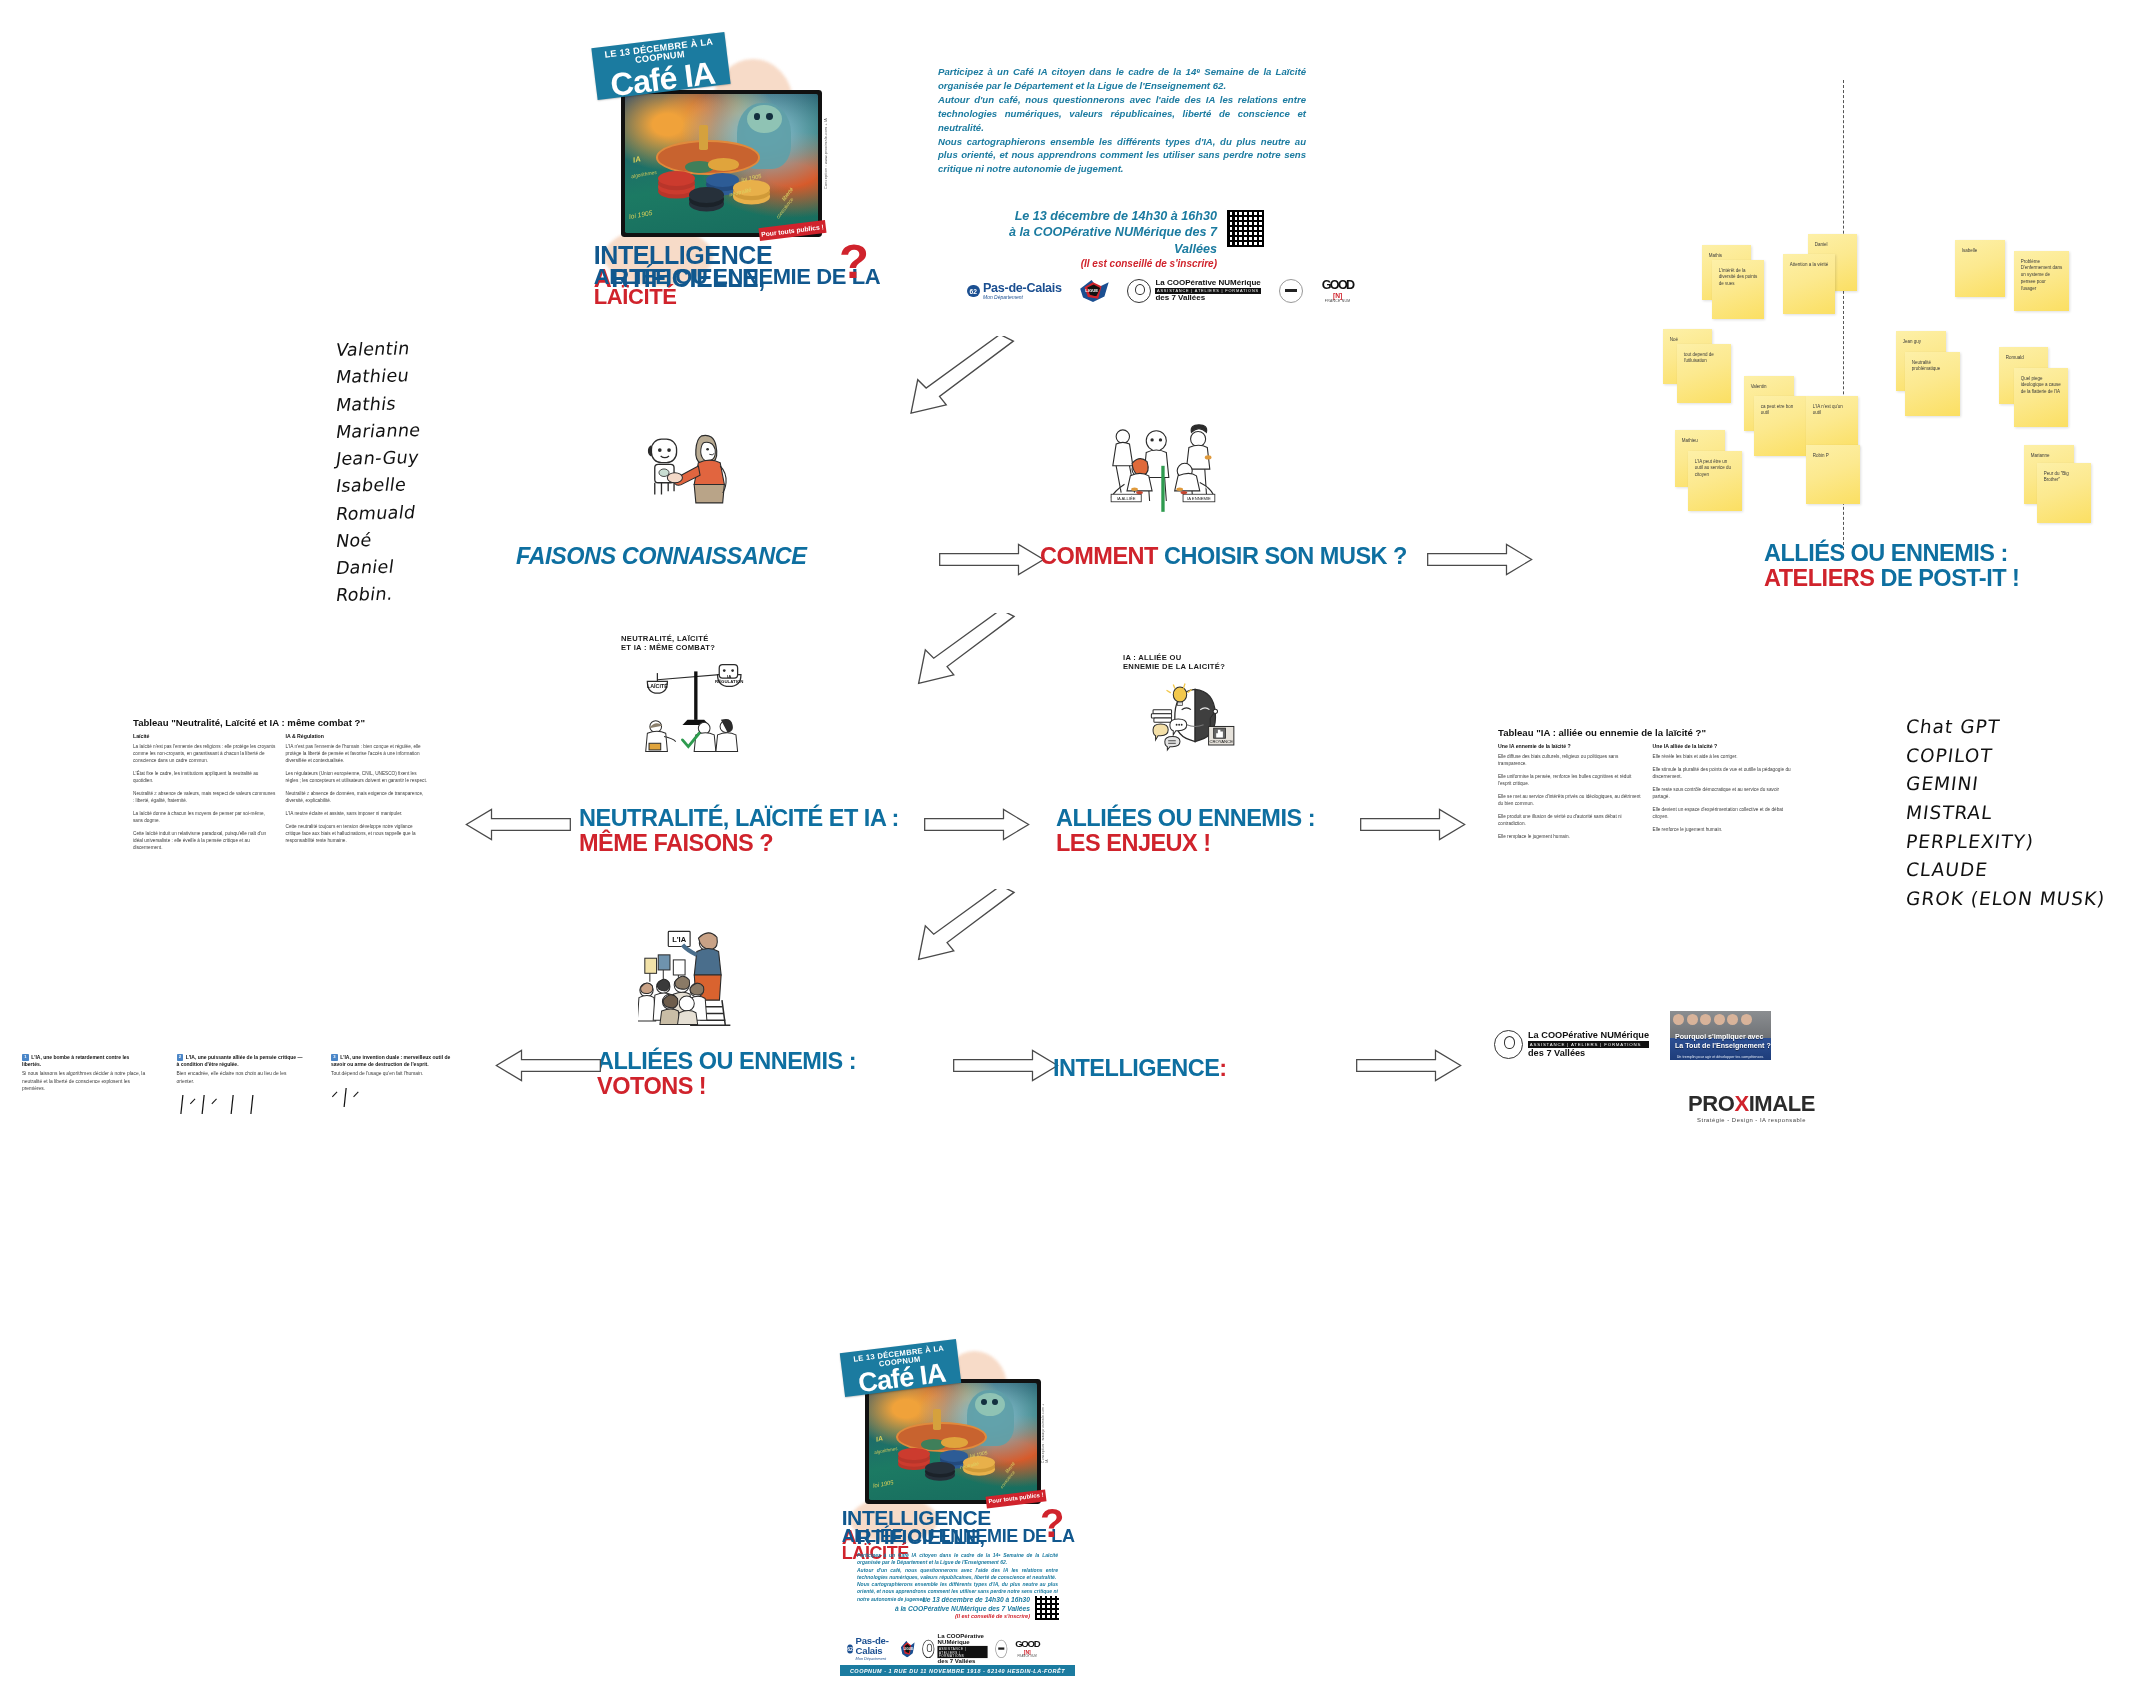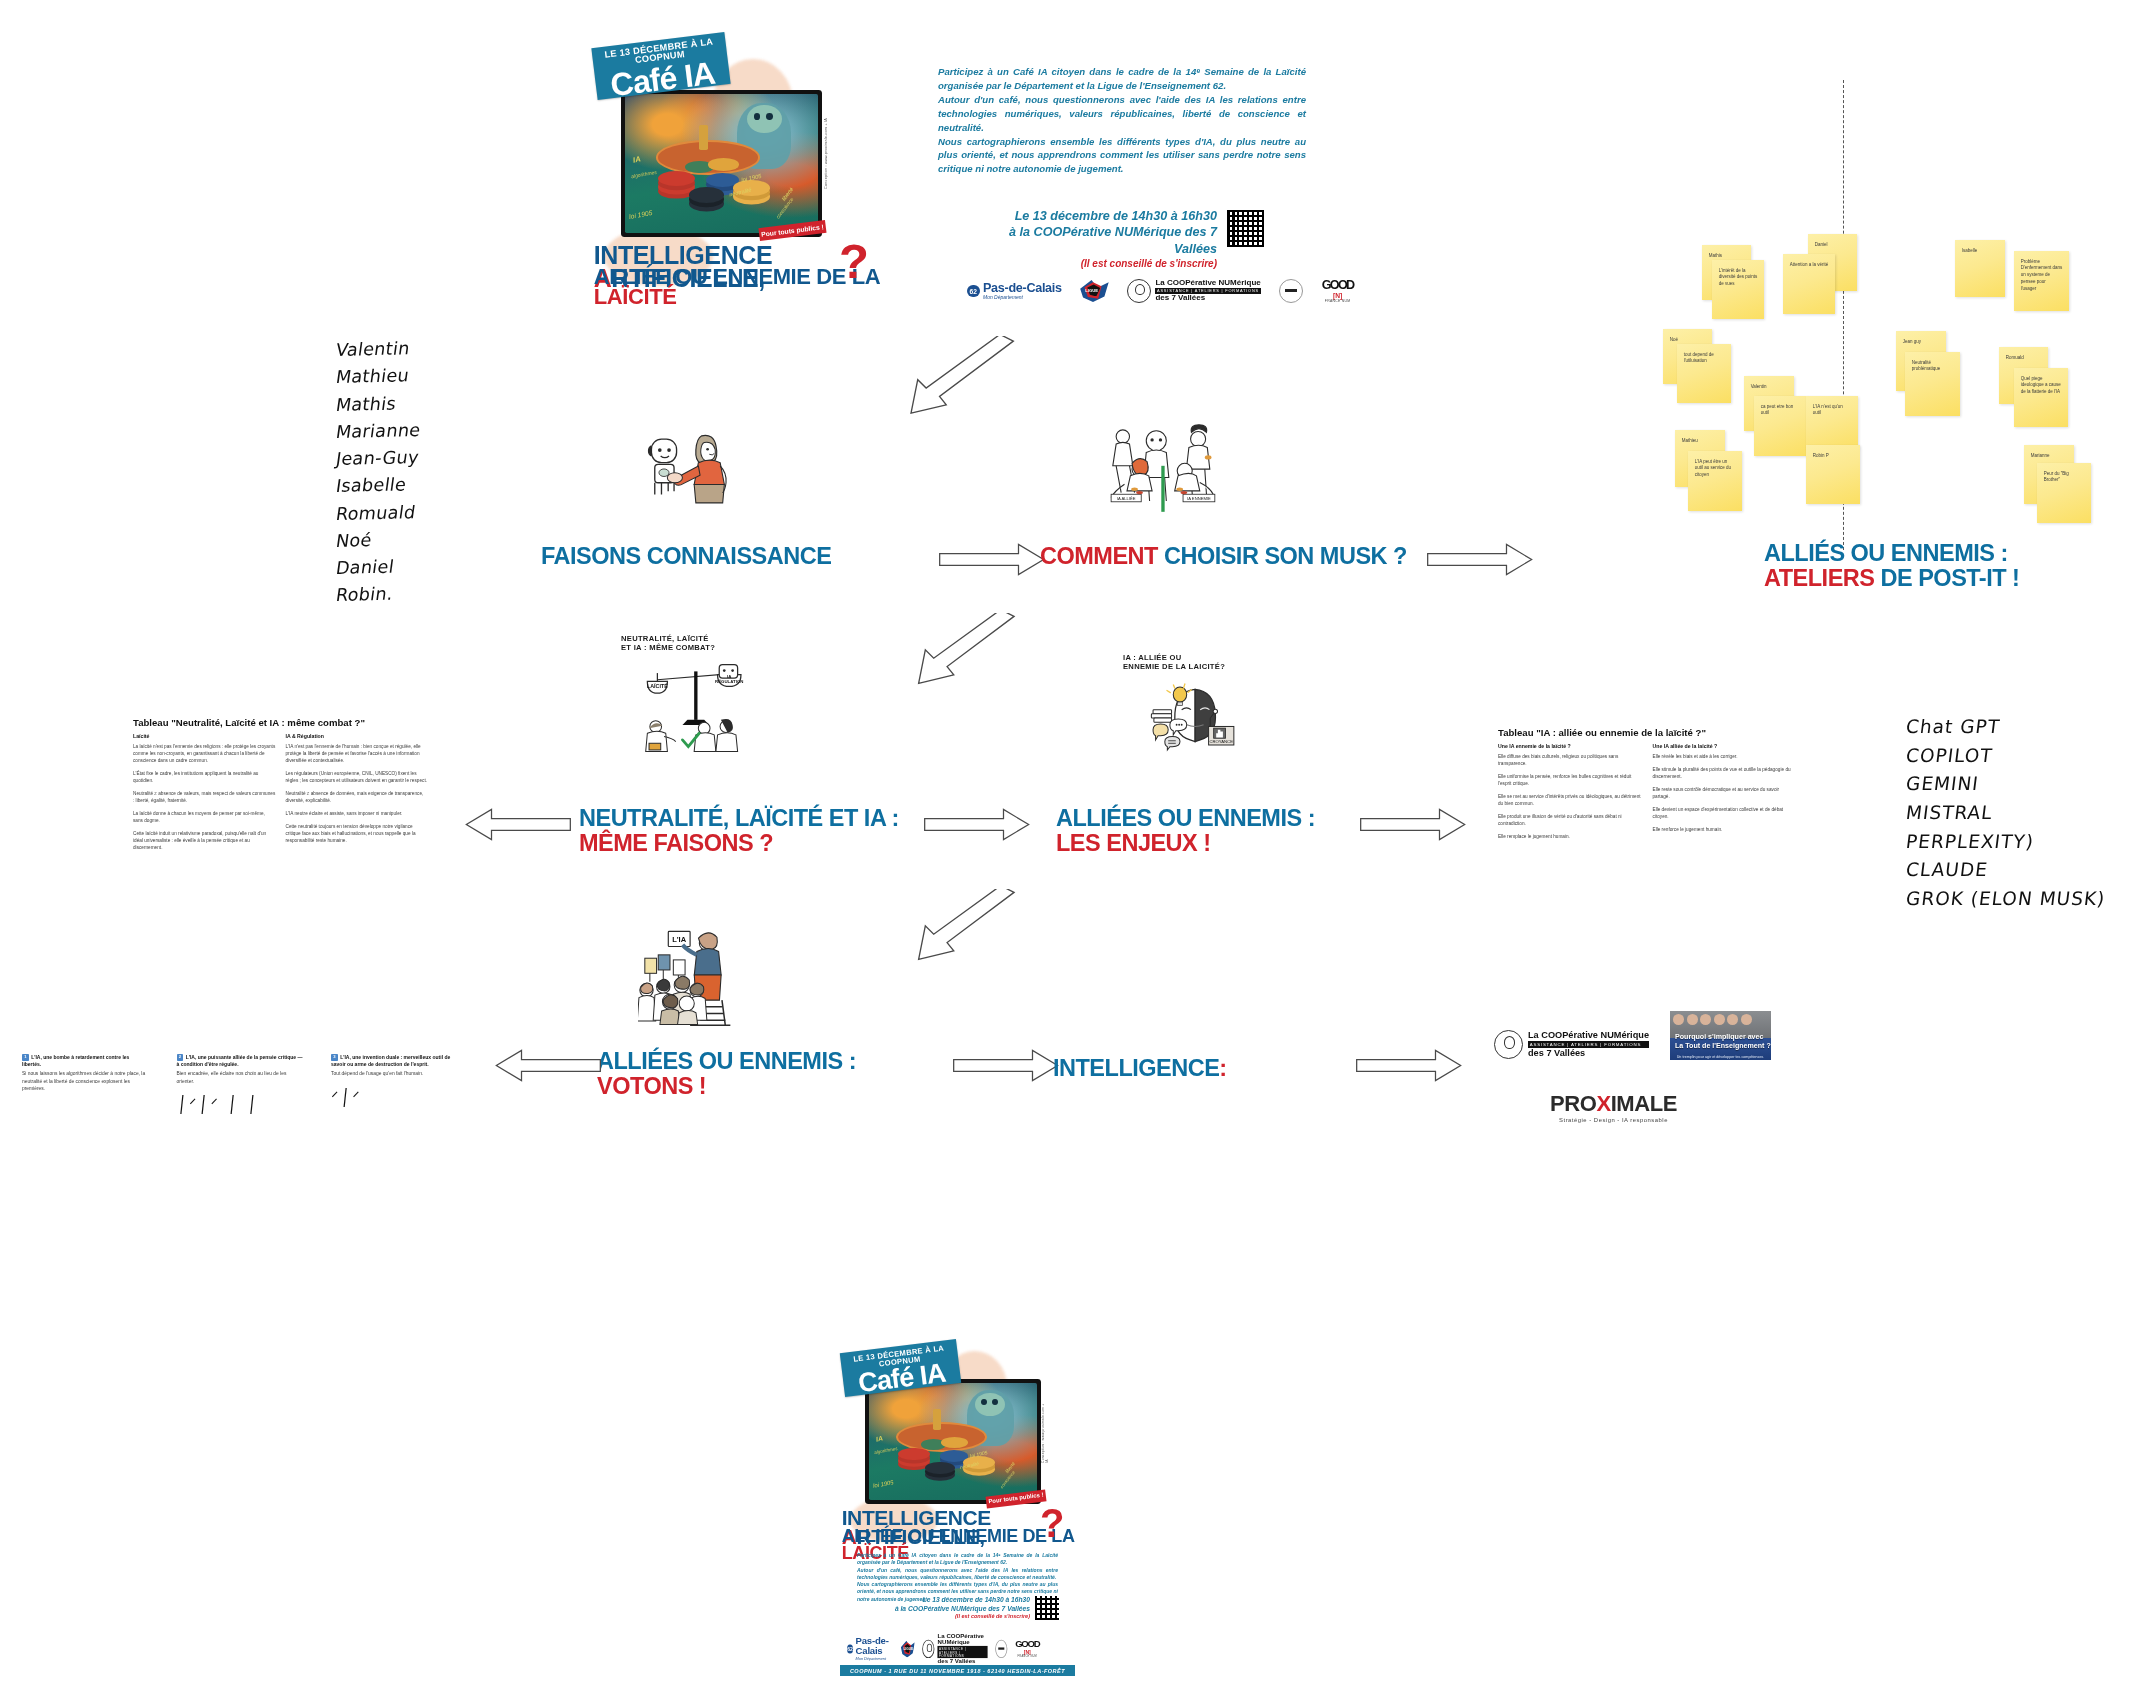--- a/index.html
+++ b/index.html
@@ -261,21 +261,21 @@
     <path d="M79 22 q10 -2 13 8 q1 9 -3 12 q-6 4 -11 0 q-4 -5 -3 -12 q1 -7 4 -8z" fill="#fff" stroke="#2b2b2b" stroke-width="1.2"></path>
     <circle cx="83" cy="30" r="1.6" fill="#2b2b2b"></circle>
     <path d="M85 36 q4 2 6 -1" fill="none" stroke="#2b2b2b" stroke-width="1.1"></path>
     <path d="M72 46 q14 -6 26 0 l5 26 l-36 0 z" fill="#e1653f" stroke="#2b2b2b" stroke-width="1.3"></path>
     <path d="M72 50 q-15 8 -26 14 q-5 3 -2 7 q4 4 10 0 q12 -6 20 -10z" fill="#e1653f" stroke="#2b2b2b" stroke-width="1.3"></path>
     <path d="M67 72 l36 0 l-2 22 l-32 0z" fill="#b9a488" stroke="#2b2b2b" stroke-width="1.3"></path>
     <path d="M98 50 q8 8 7 20 q-1 8 -4 12" fill="none" stroke="#2b2b2b" stroke-width="1.3"></path>
     <ellipse cx="44" cy="64" rx="9" ry="6" fill="#f4d9c8" stroke="#2b2b2b" stroke-width="1.2"></ellipse>
   </g>
 </svg>
-<div class="sect-title" style="left:541px;top:544px;">
+<div class="sect-title" style="left:516px;top:544px;font-style:italic;">
   <span class="t-blue">FAISONS CONNAISSANCE</span>
 </div>
 
 <svg class="arrow-r" style="left:938px;top:541px;width:109px;height:37px;" viewBox="0 0 130 44">
   <path d="M2 15 L96 15 L96 4 L126 22 L96 40 L96 29 L2 29 Z" fill="#fff" stroke="#4a4a4a" stroke-width="1.5"></path>
 </svg>
 
 <svg class="arrow-d" style="left:906px;top:336px;width:109px;height:84px;" viewBox="0 0 130 100">
   <path d="M128 6 L40 72 L48 82 L6 92 L14 52 L24 62 L112 -2 Z" fill="#fff" stroke="#4a4a4a" stroke-width="1.6"></path>
 </svg>
@@ -628,21 +628,21 @@
       <i></i>
       <i></i>
       <i></i>
   </div>
   <div class="bt">Pourquoi s'impliquer avec La Tout de l'Enseignement ?</div>
   <div class="bb" style="white-space:pre-line;">Un tremplin pour agir et développer tes compétences
 Une communauté engagée partout en France
 Une association de 150 ans riche d'opportunités</div>
 </div>
 
-<div class="proximale" style="left:1538px;top:1091px;width:151px;">
+<div class="proximale" style="left:1676px;top:1091px;width:151px;">
   <div class="p1">
     <span>PRO</span><span class="x">X</span><span>IMALE</span>
   </div>
   <div class="p2">Stratégie - Design - IA responsable</div>
 </div>
 
 <div class="poster abs" style="left:835px;top:1344px;width:245px;height:336px;">
   <div class="poster-inner">
     <div class="hand" style="left:107px;top:6.7px;width:65px;height:71px;background:#f6d5bf;"></div>
     <div class="hand" style="left:15px;top:153px;width:88px;height:46px;background:#f6d5bf;"></div>

